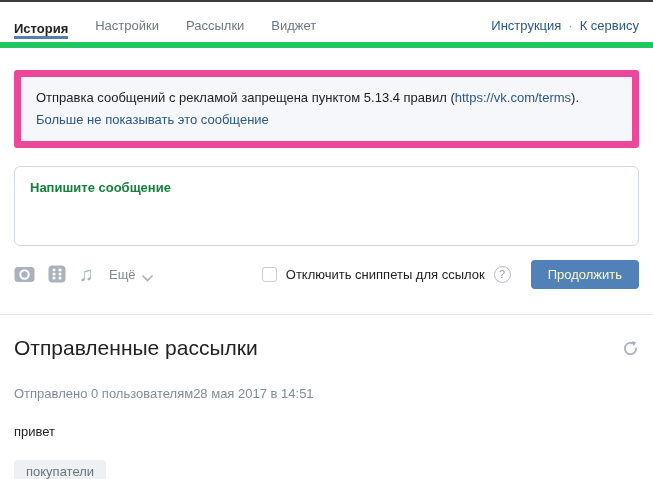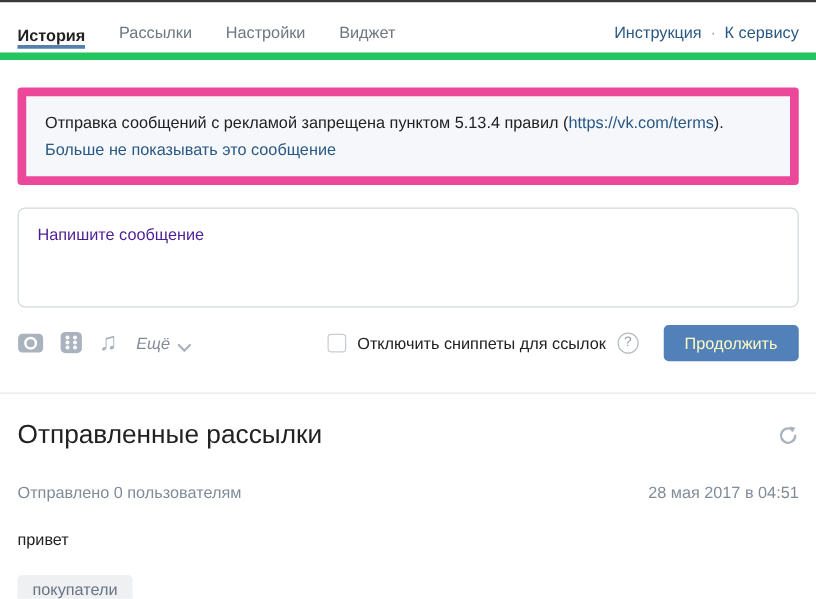--- a/index.html
+++ b/index.html
@@ -17,53 +17,53 @@
   .link { color: #2a5885; text-decoration: none; cursor: pointer; }
   .dot-sep { color: #9aa5b1; }
 
   
   .notice { margin: 22px 14px 0; background: #f5f7fa; border: 7px solid #ec4899; border-radius: 3px; padding: 10px 15px; line-height: 22px; color: #222; }
   .notice a { color: #2a5885; text-decoration: none; cursor: pointer; }
   .notice-dismiss { display: inline-block; }
 
   
   .composer-box { margin: 18px 14px 0; height: 80px; border: 1px solid #d3d9de; border-radius: 6px; background: #fff; padding: 13px 15px; cursor: text; }
-  .composer-placeholder { color: #4c1d95; }
+  .composer-placeholder { color: #15803d; font-weight: bold; }
 
   
   .toolbar { margin: 14px 14px 0; display: flex; align-items: center; height: 28px; }
   .tb-icon { display: inline-flex; align-items: center; justify-content: center; margin-right: 13px; cursor: pointer; }
   .music-glyph { font-size: 20px; color: #a9b2bd; line-height: 20px; margin-right: 11px; cursor: pointer; }
-  .more { display: inline-flex; align-items: flex-end; gap: 6px; color: #828a99; cursor: pointer; margin-left: 4px; font-style: italic; }
+  .more { display: inline-flex; align-items: flex-end; gap: 6px; color: #828a99; cursor: pointer; margin-left: 4px; }
   .toolbar-spacer { flex: 1; }
   .checkbox { width: 15px; height: 15px; border: 1px solid #c8ced4; border-radius: 3px; background: #fff; margin-right: 9px; cursor: pointer; flex: none; }
   .snippets-label { color: #222; margin-right: 9px; }
   .help-circle { width: 17px; height: 17px; border: 1px solid #b6bdc4; border-radius: 50%; color: #9aa2ab; font-size: 11px; display: inline-flex; align-items: center; justify-content: center; margin-right: 20px; cursor: pointer; }
   .btn-primary { background: #5181b8; color: #fef9c3; border: none; border-radius: 4px; padding: 7px 17px; font-size: 13px; font-family: "Liberation Sans", sans-serif; cursor: pointer; }
 
   .section-divider { margin-top: 26px; border-top: 1px solid #e7e8ec; }
 
   
   .sent-section { padding: 0 14px; }
   .sent-header { margin-top: 21px; display: flex; align-items: center; justify-content: space-between; }
   .sent-title { font-size: 21px; color: #222; }
   .refresh-btn { cursor: pointer; display: inline-flex; }
-  .meta-row { margin-top: 26px; display: flex; justify-content: space-between; color: #818c99; }
+  .meta-row { margin-top: 26px; display: flex; color: #818c99; }
   .sent-message { margin-top: 23px; color: #222; }
   .tag-badge { display: inline-block; margin-top: 21px; background: #eef0f2; color: #6a7583; border-radius: 4px; padding: 4px 12px; cursor: pointer; }
 </style>
 </head>
 <body>
 
 <div class="window-edge"></div>
 
 <div class="tabbar">
   <div class="tab active">История</div>
+  <div class="tab">Настройки</div>
   <div class="tab">Рассылки</div>
-  <div class="tab">Настройки</div>
   <div class="tab">Виджет</div>
   <div class="tabbar-spacer"></div>
   <div class="tabbar-links">
     <a class="link">Инструкция</a>
     <span class="dot-sep">·</span>
     <a class="link">К сервису</a>
   </div>
 </div>
 
 <div class="notice">
@@ -114,17 +114,17 @@
     <div class="sent-title">Отправленные рассылки</div>
     <span class="refresh-btn">
       <svg width="17" height="17" viewBox="0 0 17 17">
         <path d="M14.2 8.5a5.7 5.7 0 1 1-2.0-4.35" fill="none" stroke="#a9b2bd" stroke-width="1.8" stroke-linecap="round"></path>
         <path d="M9.8 1.2 L14.4 2.2 L11.6 5.9 Z" fill="#a9b2bd"></path>
       </svg>
     </span>
   </div>
   <div class="meta-row">
     <span>Отправлено 0 пользователям</span>
-    <span>28 мая 2017 в 04:51</span>
+    <span>28 мая 2017 в 14:51</span>
   </div>
   <div class="sent-message">привет</div>
   <span class="tag-badge">покупатели</span>
 </div>
 
 </body></html>

